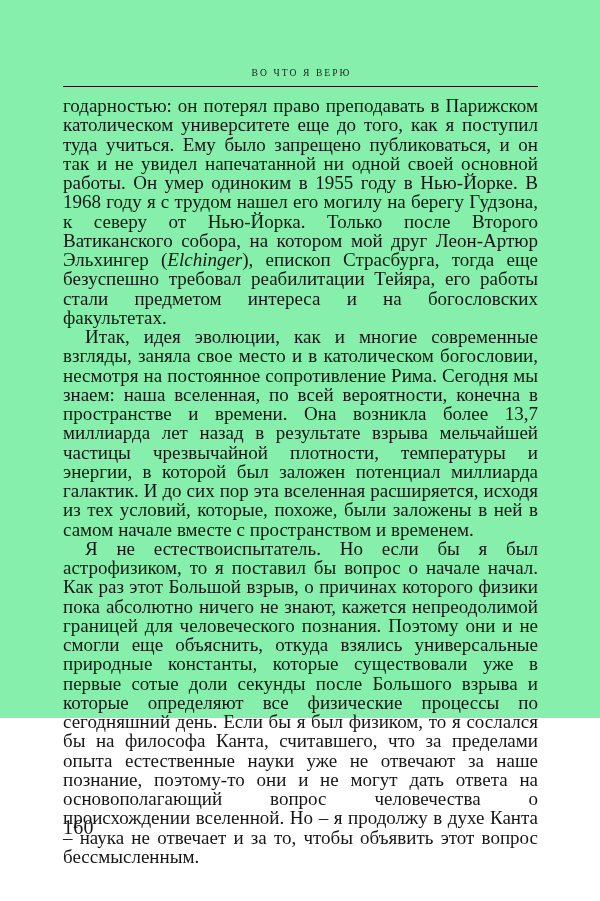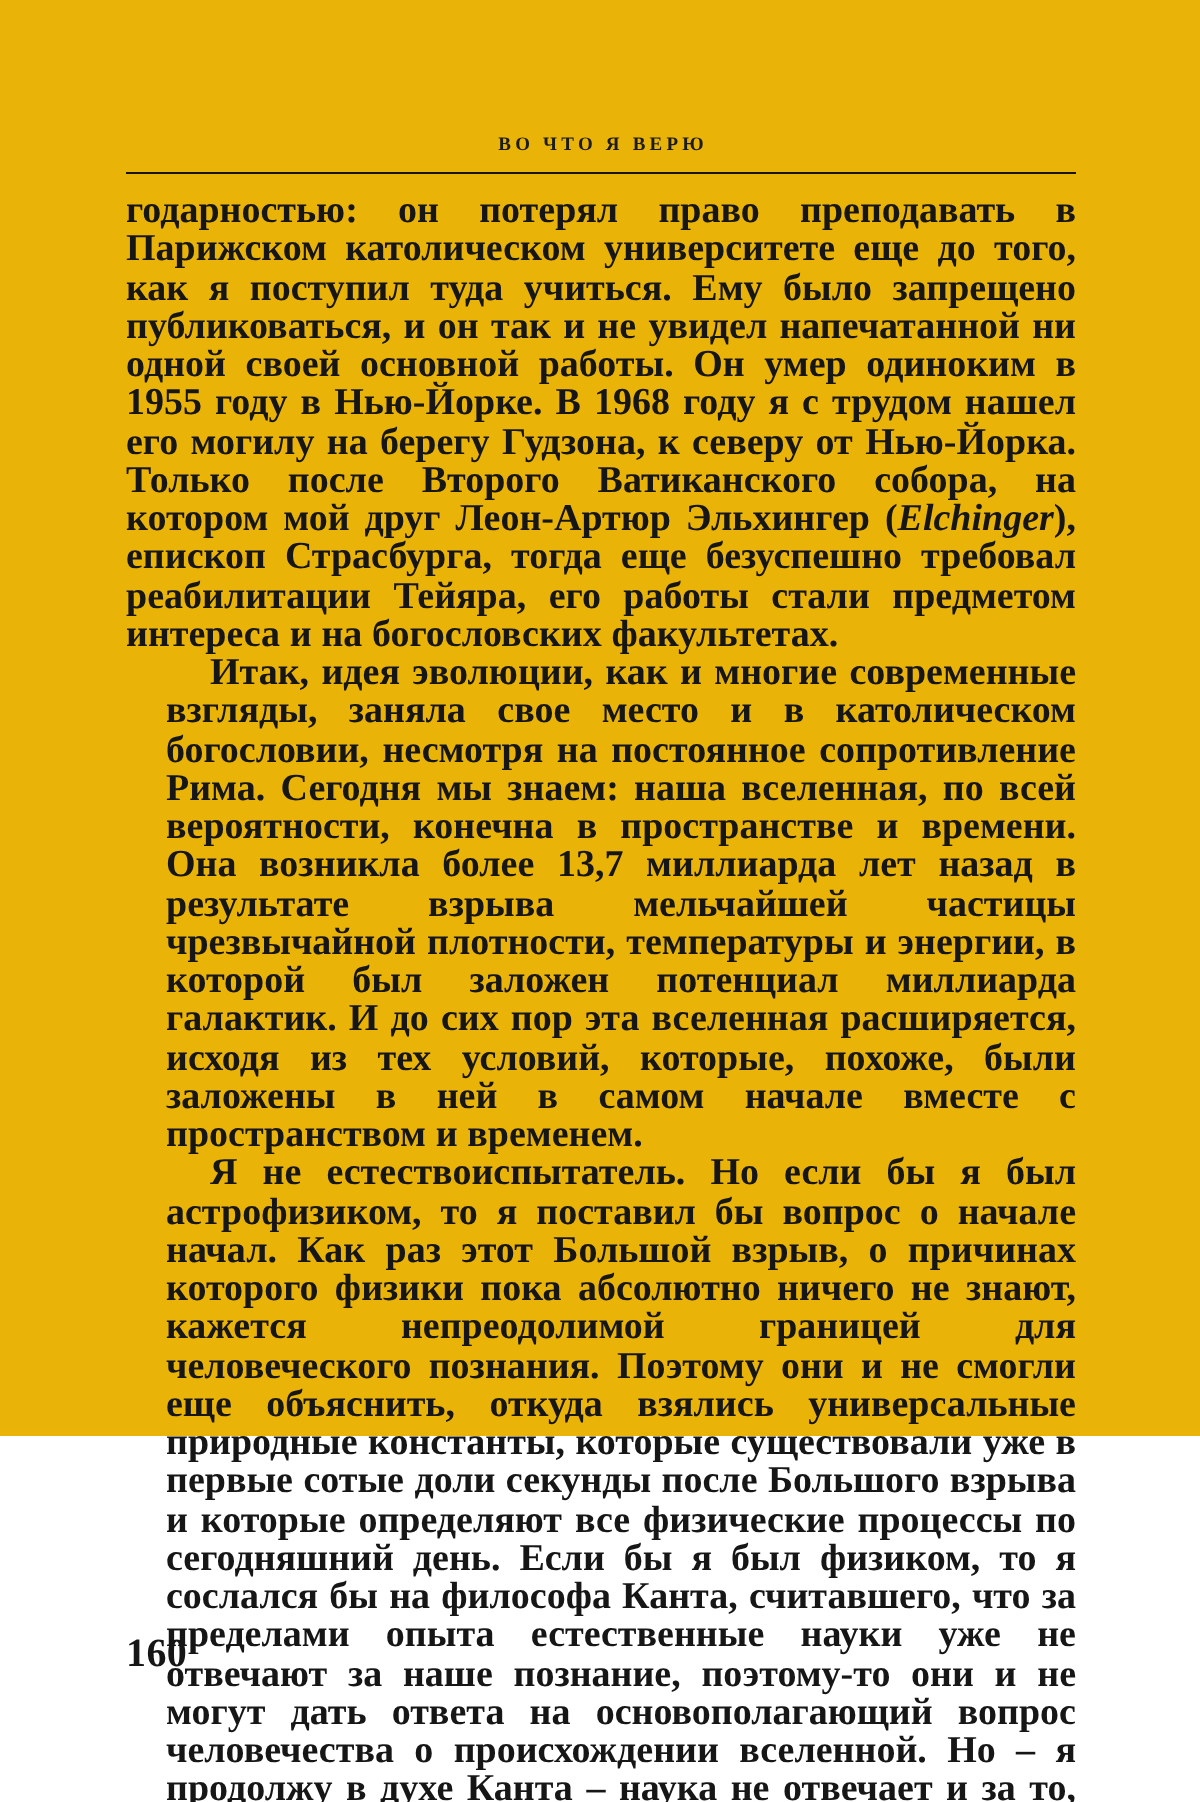--- a/index.html
+++ b/index.html
@@ -17,22 +17,21 @@
     overflow: hidden;
     -webkit-font-smoothing: antialiased;
   }
 
   .page {
     position: absolute;
     left: 0;
     top: 0;
     width: 600px;
     height: 718px;
-    background: #eab308;
-    font-weight: bold;
+    background: #86efac;
   }
 
   
   .running-head {
     position: absolute;
     left: 63px;
     top: 62px;
     width: 475px;
     text-align: center;
   }
@@ -67,21 +66,20 @@
     font-size: 19px;
     line-height: 19.25px;
     text-align: justify;
     text-justify: inter-word;
     color: #161616;
     hyphens: manual;
     word-spacing: 0.1px;
   }
   .para.indent {
     text-indent: 22px;
-    margin-left: 20px;
   }
   .para .it {
     font-style: italic;
   }
 
   
   .folio {
     position: absolute;
     left: 63px;
     top: 818px;

